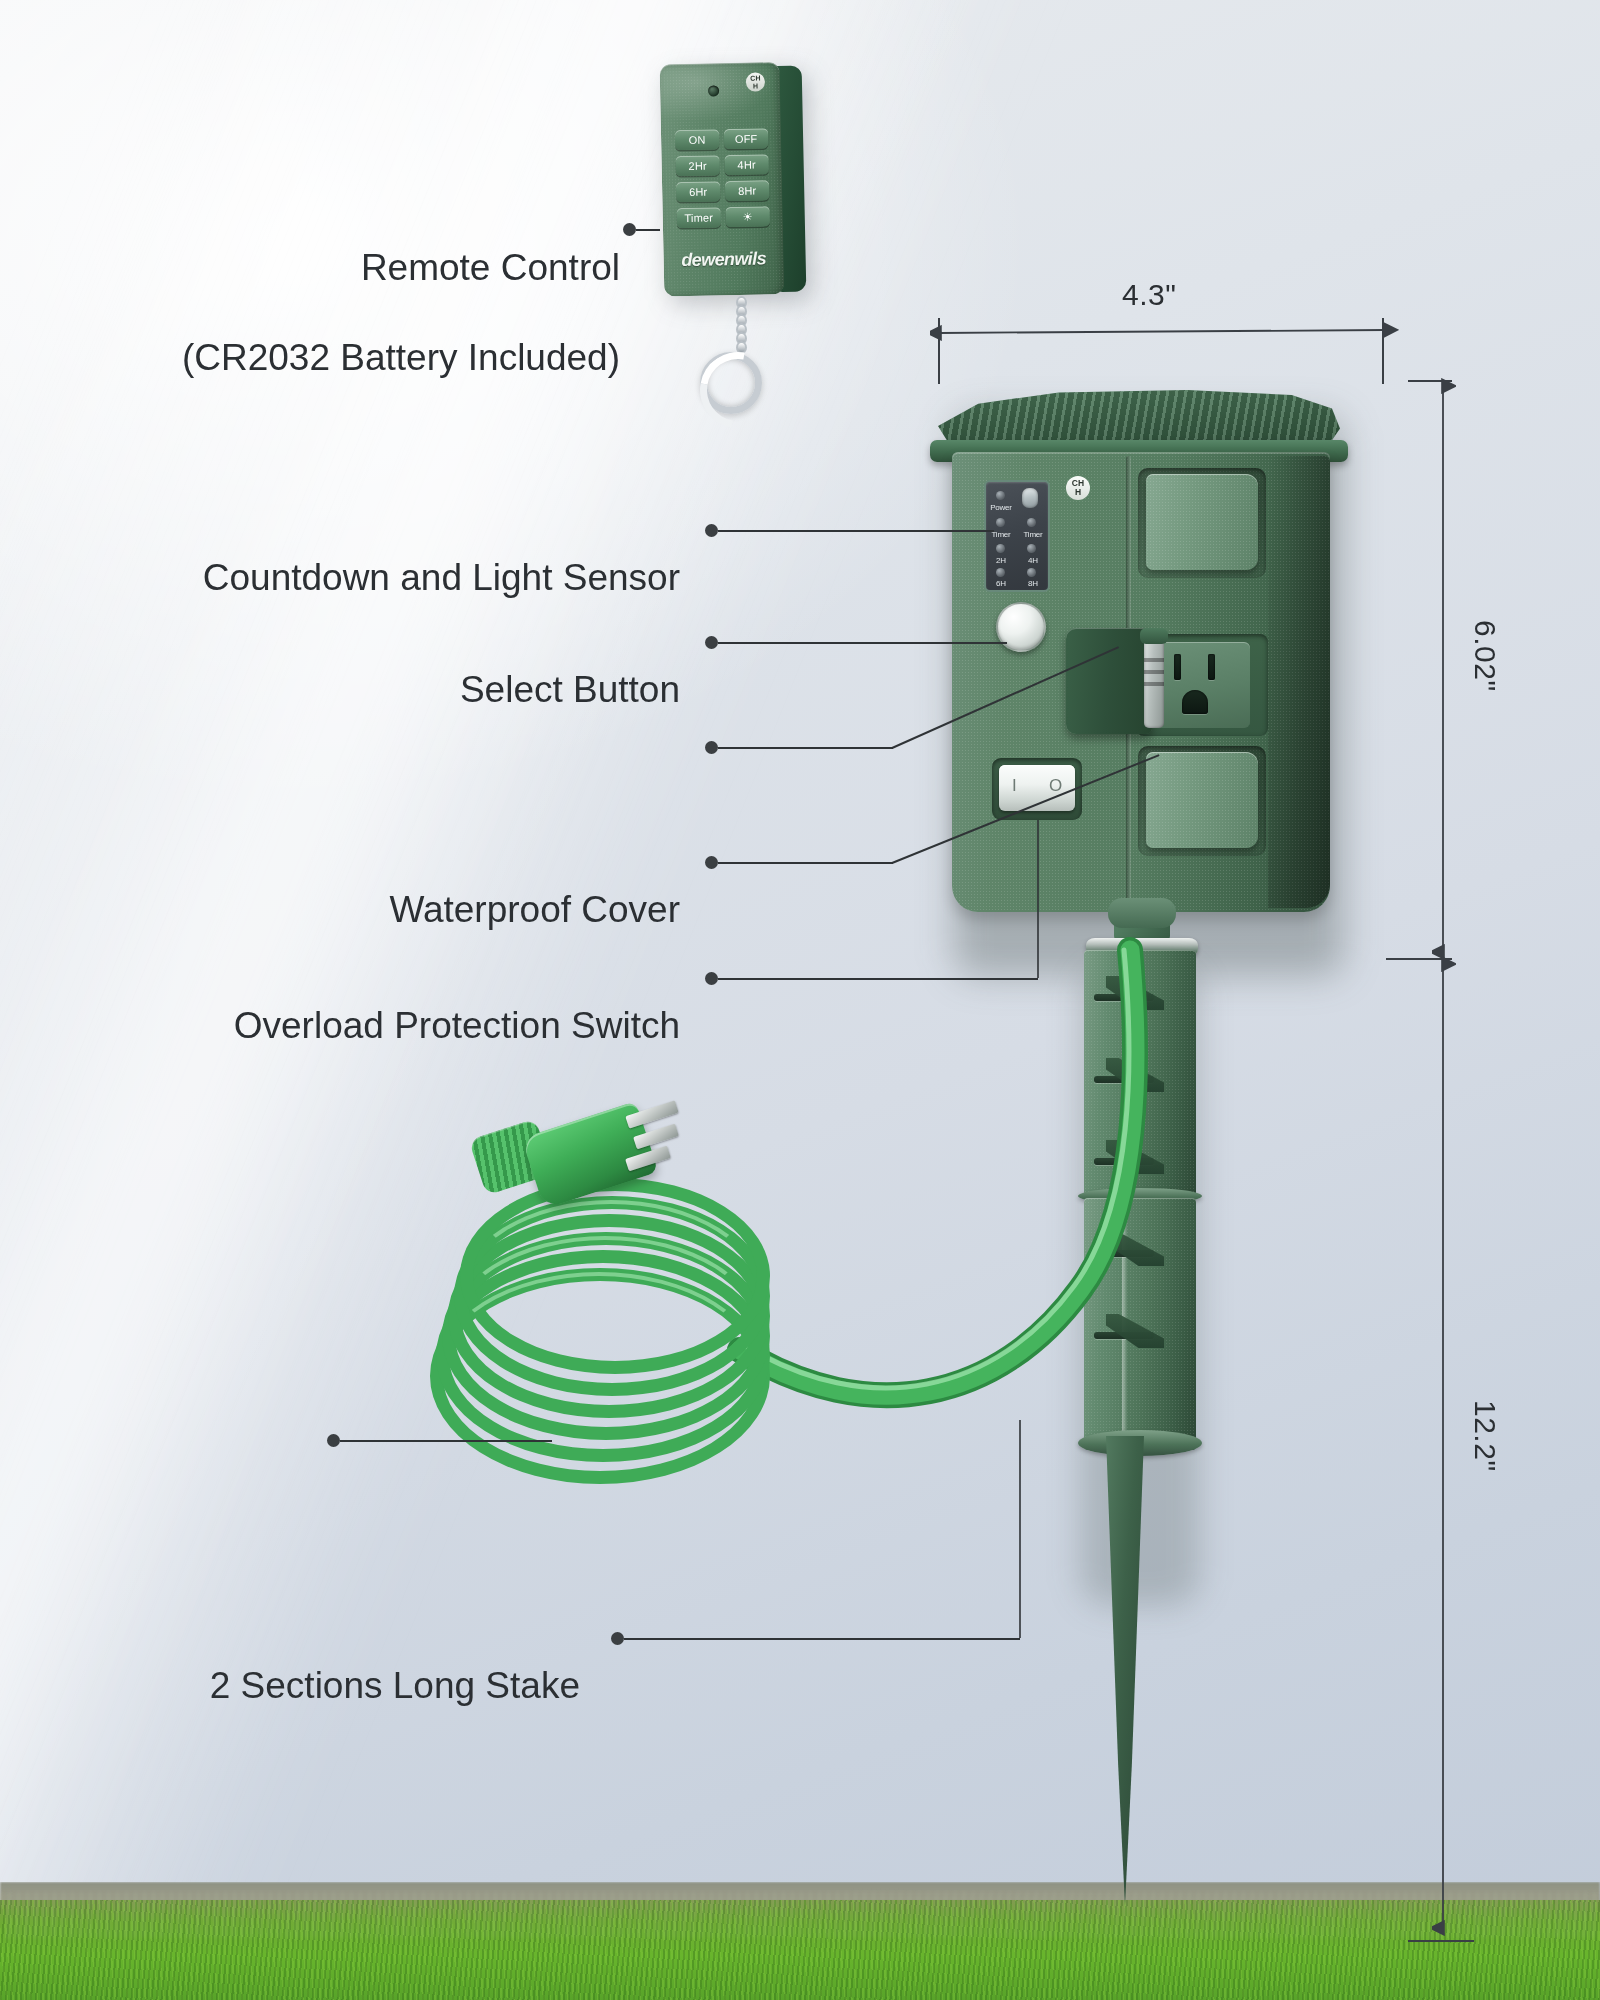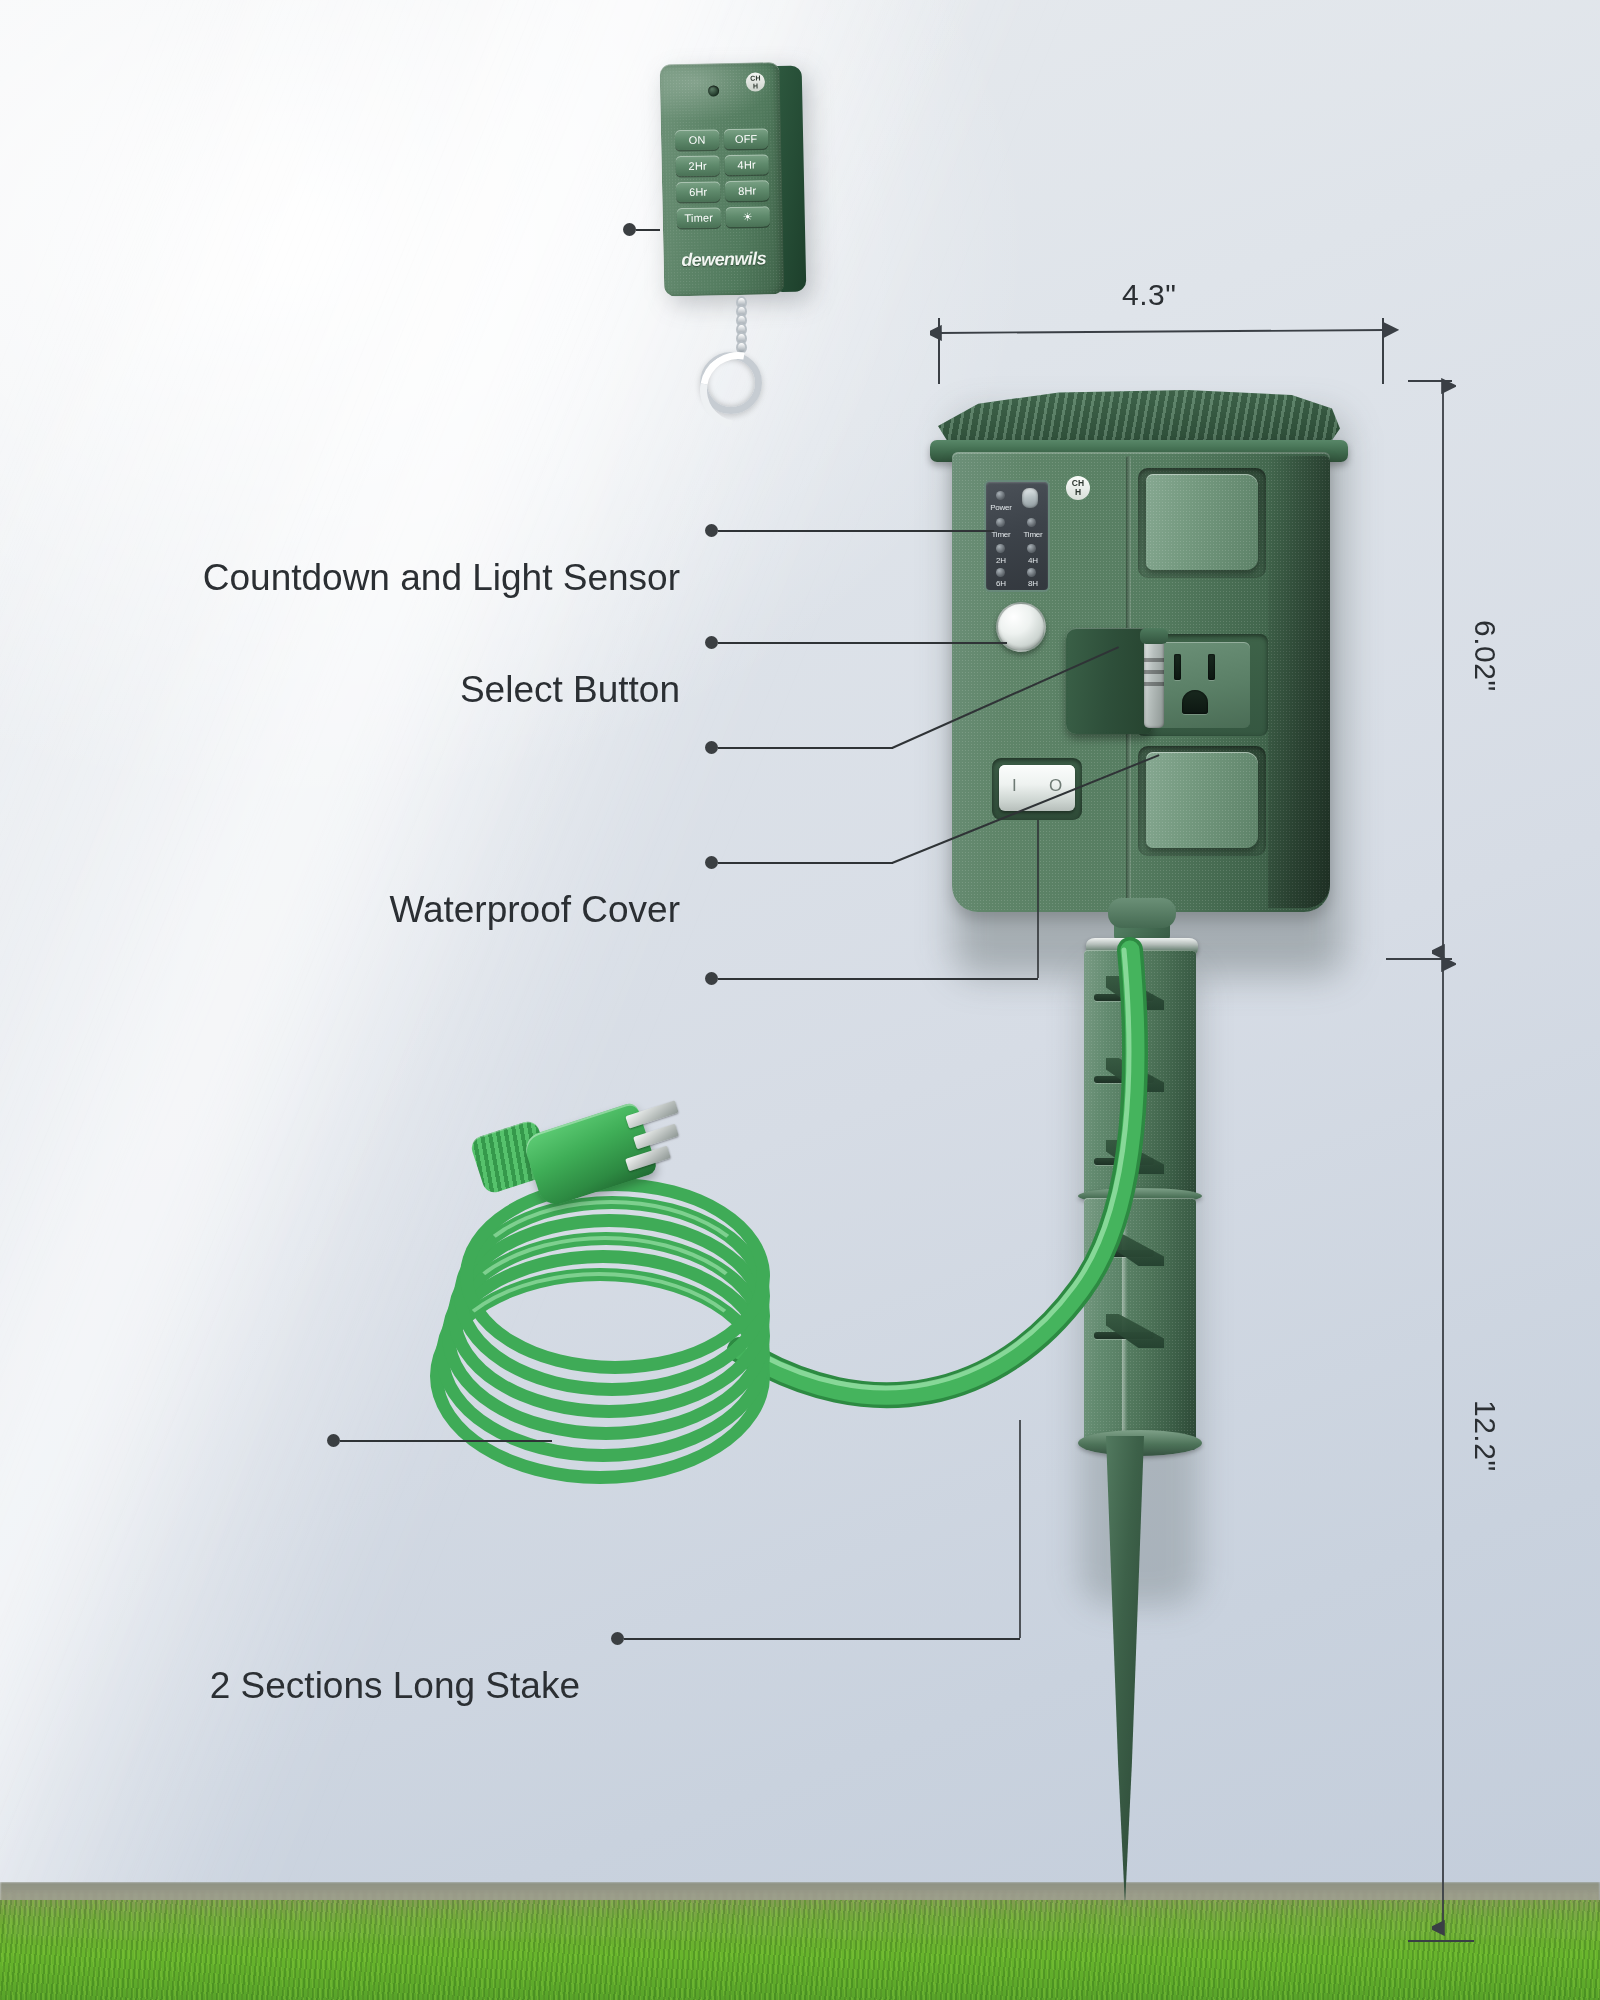--- a/index.html
+++ b/index.html
@@ -535,20 +535,24 @@
     <div class="coil" style="left:6px;  top:136px; width:318px; height:200px; border-width:4px; border-color:rgba(190,245,200,0.5) transparent transparent transparent;"></div>
     <div class="coil" style="left:18px; top:100px; width:306px; height:192px; border-width:4px; border-color:rgba(190,245,200,0.5) transparent transparent transparent;"></div>
 
     <div class="plug-grip"></div>
     <div class="plug-body"></div>
     <div class="prong" style="left:186px; top:8px;  width:52px; height:13px; transform:rotate(-18deg);"></div>
     <div class="prong" style="left:194px; top:30px; width:44px; height:13px; transform:rotate(-18deg);"></div>
     <div class="prong" style="left:186px; top:52px; width:44px; height:13px; transform:rotate(-18deg);"></div>
   </div>
 
+  <div class="callout ct-right" style="left:60px; top:200px; width:560px; font-size:37px;">
+    <span class="l1">Remote Control</span>
+    <span class="l1">(CR2032 Battery Included)</span>
+  </div>
   <div class="dot" style="left:623px; top:223px;"></div>
   <div class="lead" style="left:636px; top:229px; width:24px;"></div>
 
   <div class="callout ct-right" style="left:20px; top:510px; width:660px; font-size:37px;">
     <span class="l1">Countdown and Light Sensor</span>
   </div>
   <div class="dot" style="left:705px; top:524px;"></div>
   <div class="lead" style="left:718px; top:530px; width:276px;"></div>
 
   <div class="callout ct-right" style="left:120px; top:622px; width:560px; font-size:37px;">
@@ -562,20 +566,21 @@
   <div class="lead" style="left:892px; top:747px; width:248px; transform:rotate(-24deg);"></div>
 
   <div class="callout ct-right" style="left:120px; top:842px; width:560px; font-size:37px;">
     <span class="l1">Waterproof Cover</span>
   </div>
   <div class="dot" style="left:705px; top:856px;"></div>
   <div class="lead" style="left:718px; top:862px; width:175px;"></div>
   <div class="lead" style="left:892px; top:862px; width:288px; transform:rotate(-22deg);"></div>
 
   <div class="callout ct-right" style="left:30px; top:958px; width:650px; font-size:37px;">
+    <span class="l1">Overload Protection Switch</span>
   </div>
   <div class="dot" style="left:705px; top:972px;"></div>
   <div class="lead" style="left:718px; top:978px; width:320px;"></div>
   <svg style="position:absolute; left:1030px; top:810px; width:50px; height:180px; overflow:visible;">
     <path d="M 8 168 L 8 10" stroke="#2f3336" stroke-width="1.6" fill="none"></path>
   </svg>
 
   <div class="dot" style="left:327px; top:1434px;"></div>
   <div class="lead" style="left:340px; top:1440px; width:212px;"></div>
 

